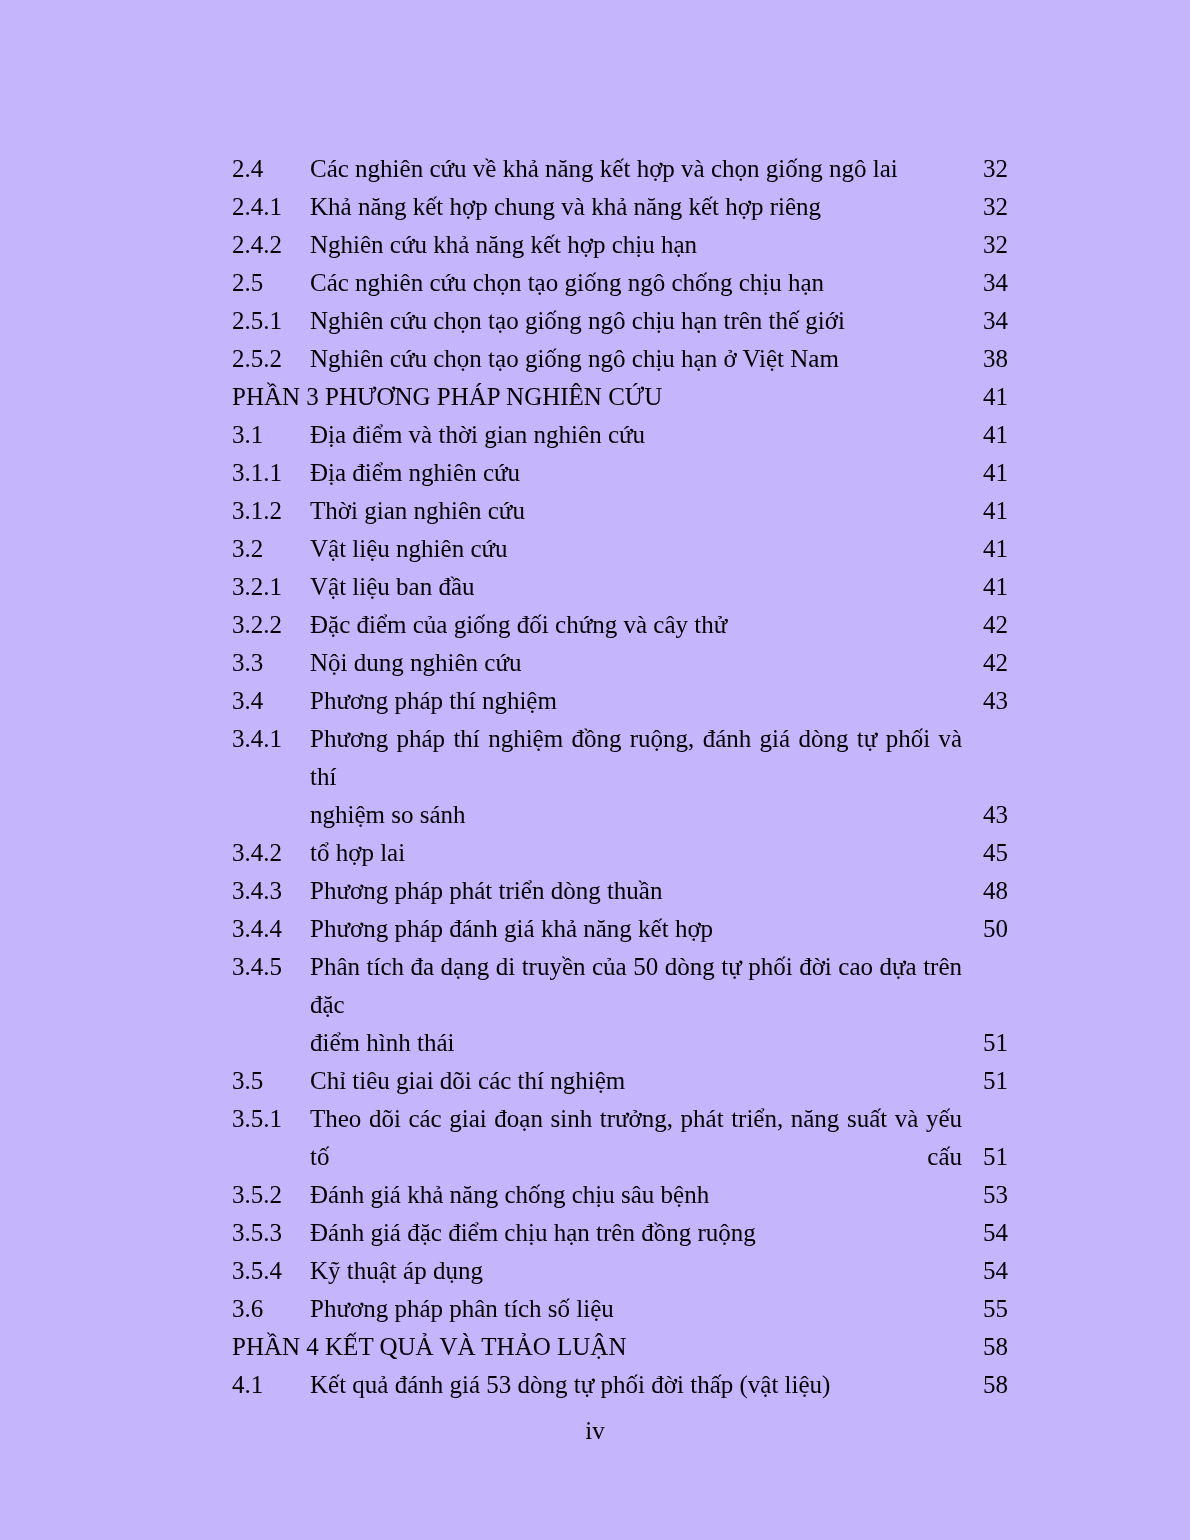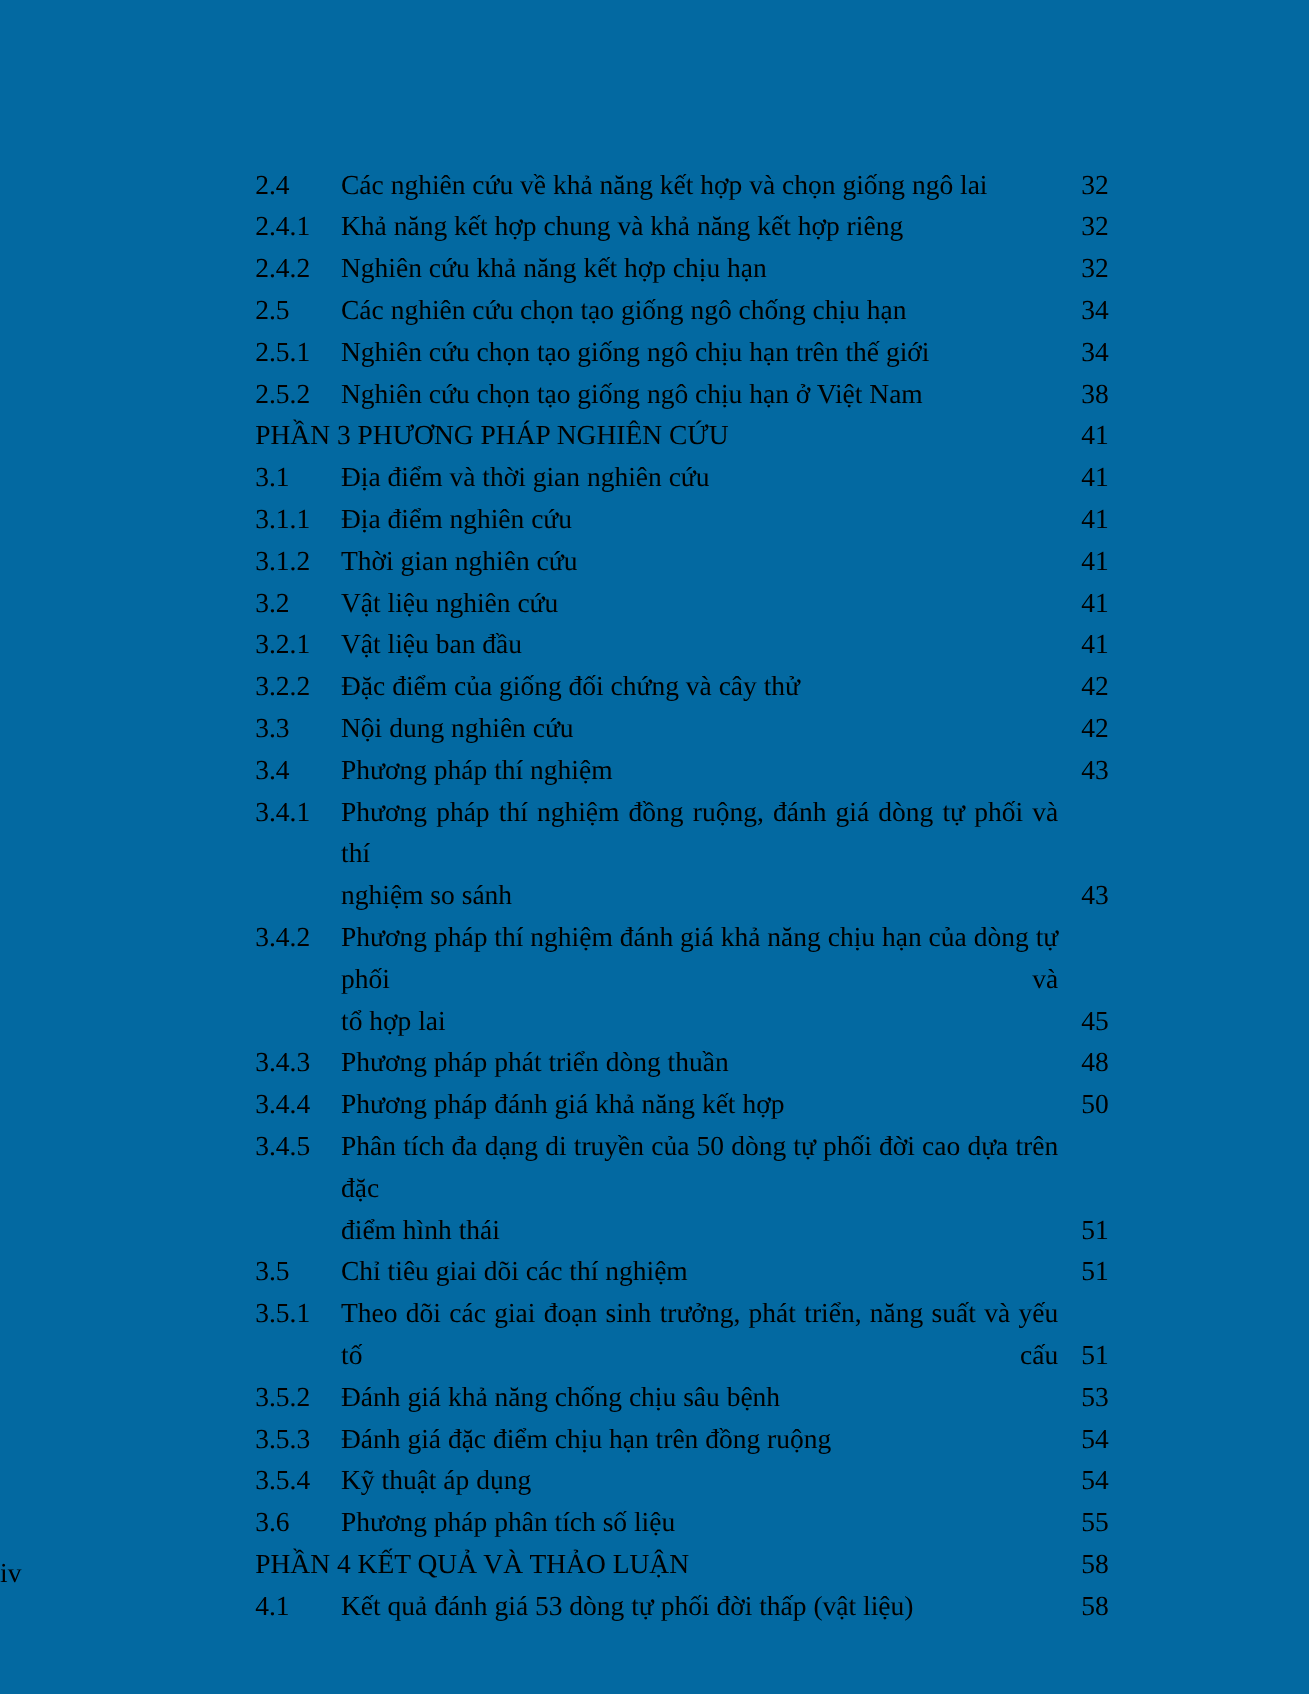--- a/index.html
+++ b/index.html
@@ -4,21 +4,21 @@
 <style>
   html, body {
     margin: 0;
     padding: 0;
     background: #ffffff;
   }
   .sheet {
     position: relative;
     width: 1190px;
     height: 1540px;
-    background: #0369a1;
+    background: #c4b5fd;
     overflow: hidden;
     font-family: "Liberation Serif", "DejaVu Serif", serif;
     font-size: 25px;
     color: #000000;
   }
   .toc {
     position: absolute;
     left: 232px;
     top: 150px;
     width: 776px;
@@ -52,20 +52,21 @@
     align-self: flex-end;
     line-height: 38px;
     white-space: nowrap;
     font-family: Liberation Serif, serif;
   }
   .footer {
     position: absolute;
     left: 0;
     right: 0;
     top: 1412px;
+    text-align: center;
     line-height: 38px;
   }
 </style>
 </head>
 <body>
 
 <div class="sheet">
   <div class="toc" id="toc">
       <div class="row">
         <span class="num">2.4</span>
@@ -175,21 +176,20 @@
         <span class="num">3.4.1</span>
         <div class="title">
           <div class="line just">Phương pháp thí nghiệm đồng ruộng, đánh giá dòng tự phối và thí</div>
           <div class="line">nghiệm so sánh</div>
         </div>
         <span class="pg">43</span>
       </div>
       <div class="row">
         <span class="num">3.4.2</span>
         <div class="title">
-          <div class="line just">Phương pháp thí nghiệm đánh giá khả năng chịu hạn của dòng tự phối và</div>
           <div class="line">tổ hợp lai</div>
         </div>
         <span class="pg">45</span>
       </div>
       <div class="row">
         <span class="num">3.4.3</span>
         <div class="title">
           <div class="line">Phương pháp phát triển dòng thuần</div>
         </div>
         <span class="pg">48</span>

